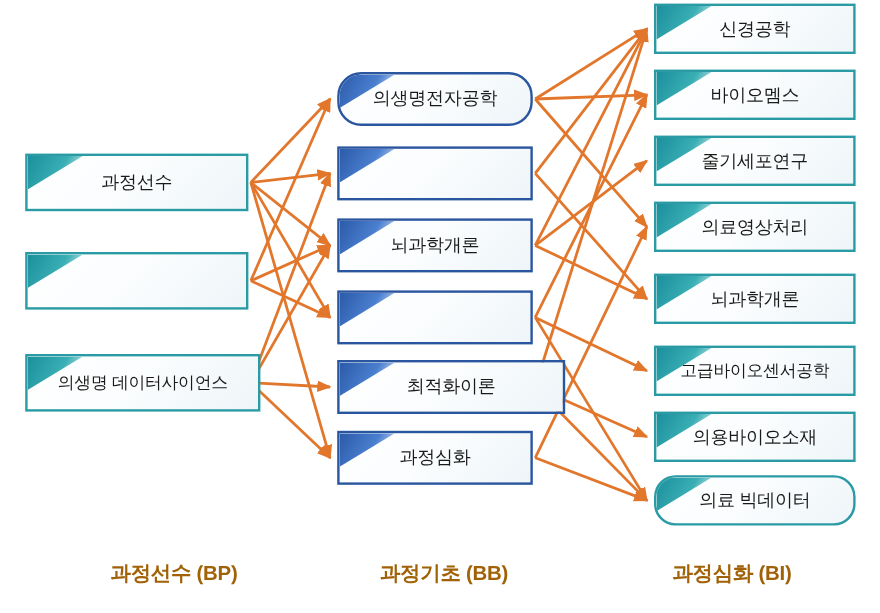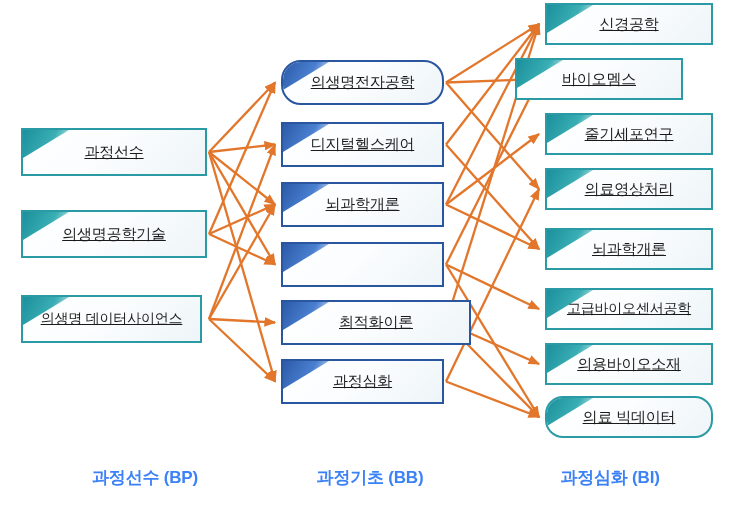--- a/index.html
+++ b/index.html
@@ -60,28 +60,27 @@
     background: linear-gradient(120deg, #2b5aa8 0%, #4a7fd0 55%, rgba(214,227,246,0) 100%);
     clip-path: polygon(0 0, 100% 0, 0 100%);
   }
   .node-label {
     position: relative;
     z-index: 3;
     color: #1a1a1a;
     font-size: 15px;
     letter-spacing: -0.2px;
     white-space: nowrap;
-    text-decoration: underline;
   }
   .node-small .node-label {
     font-size: 14px;
   }
   .col-caption {
     position: absolute;
-    color: #3b82f6;
+    color: #a16207;
     font-size: 17px;
     font-weight: bold;
     letter-spacing: -0.2px;
     white-space: nowrap;
     text-align: center;
     z-index: 2;
   }
 </style>
 </head>
 <body>
@@ -124,54 +123,52 @@
         <line x1="446" y1="381.5" x2="539" y2="417" stroke="#e2762b" stroke-width="2.3" marker-end="url(#arrowhead)"></line>
       </g>
   </svg>
   <div id="node-group">
       <div class="node node-teal" style="left: 21px; top: 128px; width: 186px; height: 48px;">
         <span class="corner-teal-grad"></span>
         <span class="node-label">과정선수</span>
       </div>
       <div class="node node-teal" style="left: 21px; top: 210px; width: 186px; height: 48px;">
         <span class="corner-teal-grad"></span>
-        <span class="node-label">의생명공학기술</span>
-      </div>
-      <div class="node node-teal node-small" style="left: 21px; top: 295px; width: 181px; height: 48px;">
+      </div>
+      <div class="node node-teal node-small" style="left: 21px; top: 295px; width: 196px; height: 48px;">
         <span class="corner-teal-grad"></span>
         <span class="node-label">의생명 데이터사이언스</span>
       </div>
       <div class="node node-blue" style="left: 281px; top: 60px; width: 163px; height: 45px; border-radius: 20px;">
         <span class="corner-blue-grad"></span>
         <span class="node-label">의생명전자공학</span>
       </div>
       <div class="node node-blue" style="left: 281px; top: 122px; width: 163px; height: 45px;">
         <span class="corner-blue-grad"></span>
-        <span class="node-label">디지털헬스케어</span>
       </div>
       <div class="node node-blue" style="left: 281px; top: 182px; width: 163px; height: 45px;">
         <span class="corner-blue-grad"></span>
         <span class="node-label">뇌과학개론</span>
       </div>
       <div class="node node-blue" style="left: 281px; top: 242px; width: 163px; height: 45px;">
         <span class="corner-blue-grad"></span>
       </div>
       <div class="node node-blue" style="left: 281px; top: 300px; width: 190px; height: 45px;">
         <span class="corner-blue-grad"></span>
         <span class="node-label">최적화이론</span>
       </div>
       <div class="node node-blue" style="left: 281px; top: 359px; width: 163px; height: 45px;">
         <span class="corner-blue-grad"></span>
         <span class="node-label">과정심화</span>
       </div>
       <div class="node node-teal" style="left: 545px; top: 3px; width: 168px; height: 42px;">
         <span class="corner-teal-grad"></span>
         <span class="node-label">신경공학</span>
       </div>
-      <div class="node node-teal" style="left: 515px; top: 58px; width: 168px; height: 42px;">
+      <div class="node node-teal" style="left: 545px; top: 58px; width: 168px; height: 42px;">
         <span class="corner-teal-grad"></span>
         <span class="node-label">바이오멤스</span>
       </div>
       <div class="node node-teal" style="left: 545px; top: 113px; width: 168px; height: 42px;">
         <span class="corner-teal-grad"></span>
         <span class="node-label">줄기세포연구</span>
       </div>
       <div class="node node-teal" style="left: 545px; top: 168px; width: 168px; height: 42px;">
         <span class="corner-teal-grad"></span>
         <span class="node-label">의료영상처리</span>

